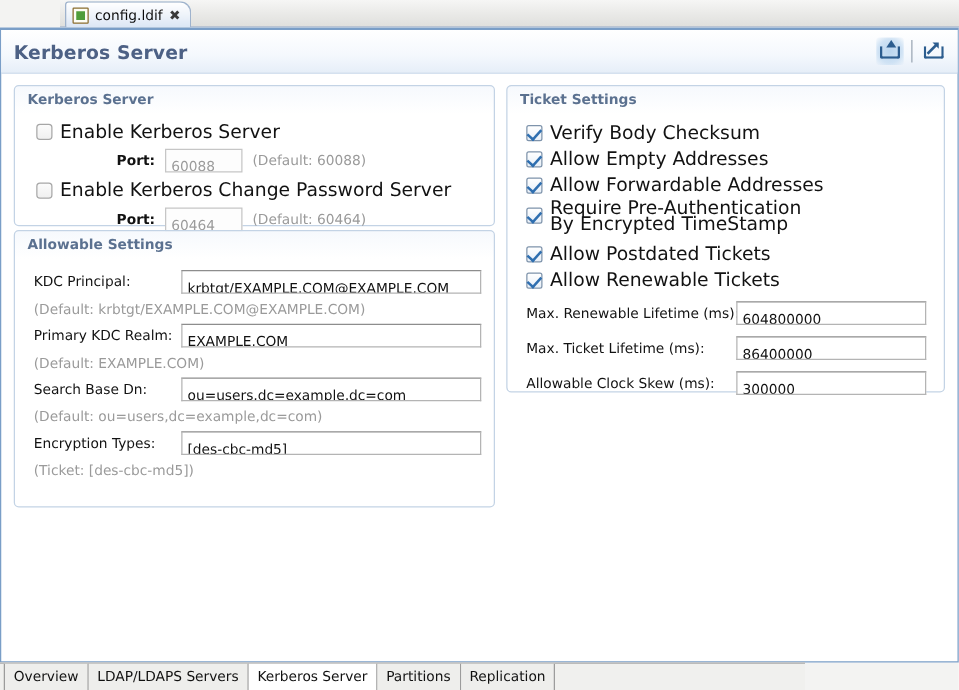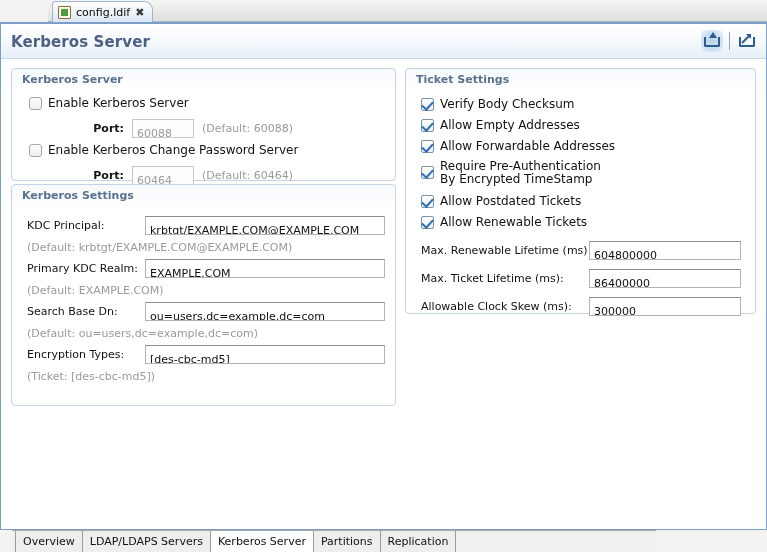--- a/index.html
+++ b/index.html
@@ -232,21 +232,21 @@
     position: absolute;
     left: 2px;
     top: 0px;
     width: 5px;
     height: 9px;
     border: solid #2f6fb0;
     border-width: 0 2.4px 2.4px 0;
     transform: rotate(42deg);
   }
   .cb-label {
-    font-size: 12px;
+    font-size: 15px;
     color: #121212;
     cursor: default;
   }
   .cb-label.two-line {
     line-height: 12.5px;
     white-space: normal;
   }
 
   .fld-label {
     font-size: 11px;
@@ -283,21 +283,20 @@
     left: 0;
     bottom: 0;
     width: 644px;
     height: 22px;
     background: #f0f0ee;
     border-top: 1px solid #a9a9a9;
     box-sizing: border-box;
     display: flex;
     align-items: stretch;
     padding-left: 3px;
-    margin-left: 12px;
   }
   .page-tab {
     display: flex;
     align-items: center;
     padding: 0 7px;
     font-size: 11px;
     color: #111111;
     background: #eeeeec;
     border-right: 1px solid #9c9c9c;
     cursor: pointer;
@@ -371,21 +370,21 @@
         <div class="row" style="left:45px; top:75px;">
           <span class="fld-label" style="width:67px; text-align:right; display:inline-block; font-weight:bold;">Port:</span>
           <span class="input disabled" style="width:62px; margin-left:8px;">60464</span>
           <span class="hint" style="margin-left:8px;">(Default: 60464)</span>
         </div>
 
       </div>
     </div>
 
     <div class="section" style="left:10px; top:160px; width:385px; height:222px;">
-      <div class="section-title">Kerberos Settings</div>
+      <div class="section-title">Allowable Settings</div>
       <div class="section-body">
 
         <div class="row" style="left:15px; top:9px;">
           <span class="fld-label" style="width:118px; display:inline-block;">KDC Principal:</span>
           <span class="input" style="width:240px;">krbtgt/EXAMPLE.COM@EXAMPLE.COM</span>
         </div>
         <div class="hint" style="position:absolute; left:15px; top:34px;">(Default: krbtgt/EXAMPLE.COM@EXAMPLE.COM)</div>
 
         <div class="row" style="left:15px; top:52px;">
           <span class="fld-label" style="width:118px; display:inline-block;">Primary KDC Realm:</span>

